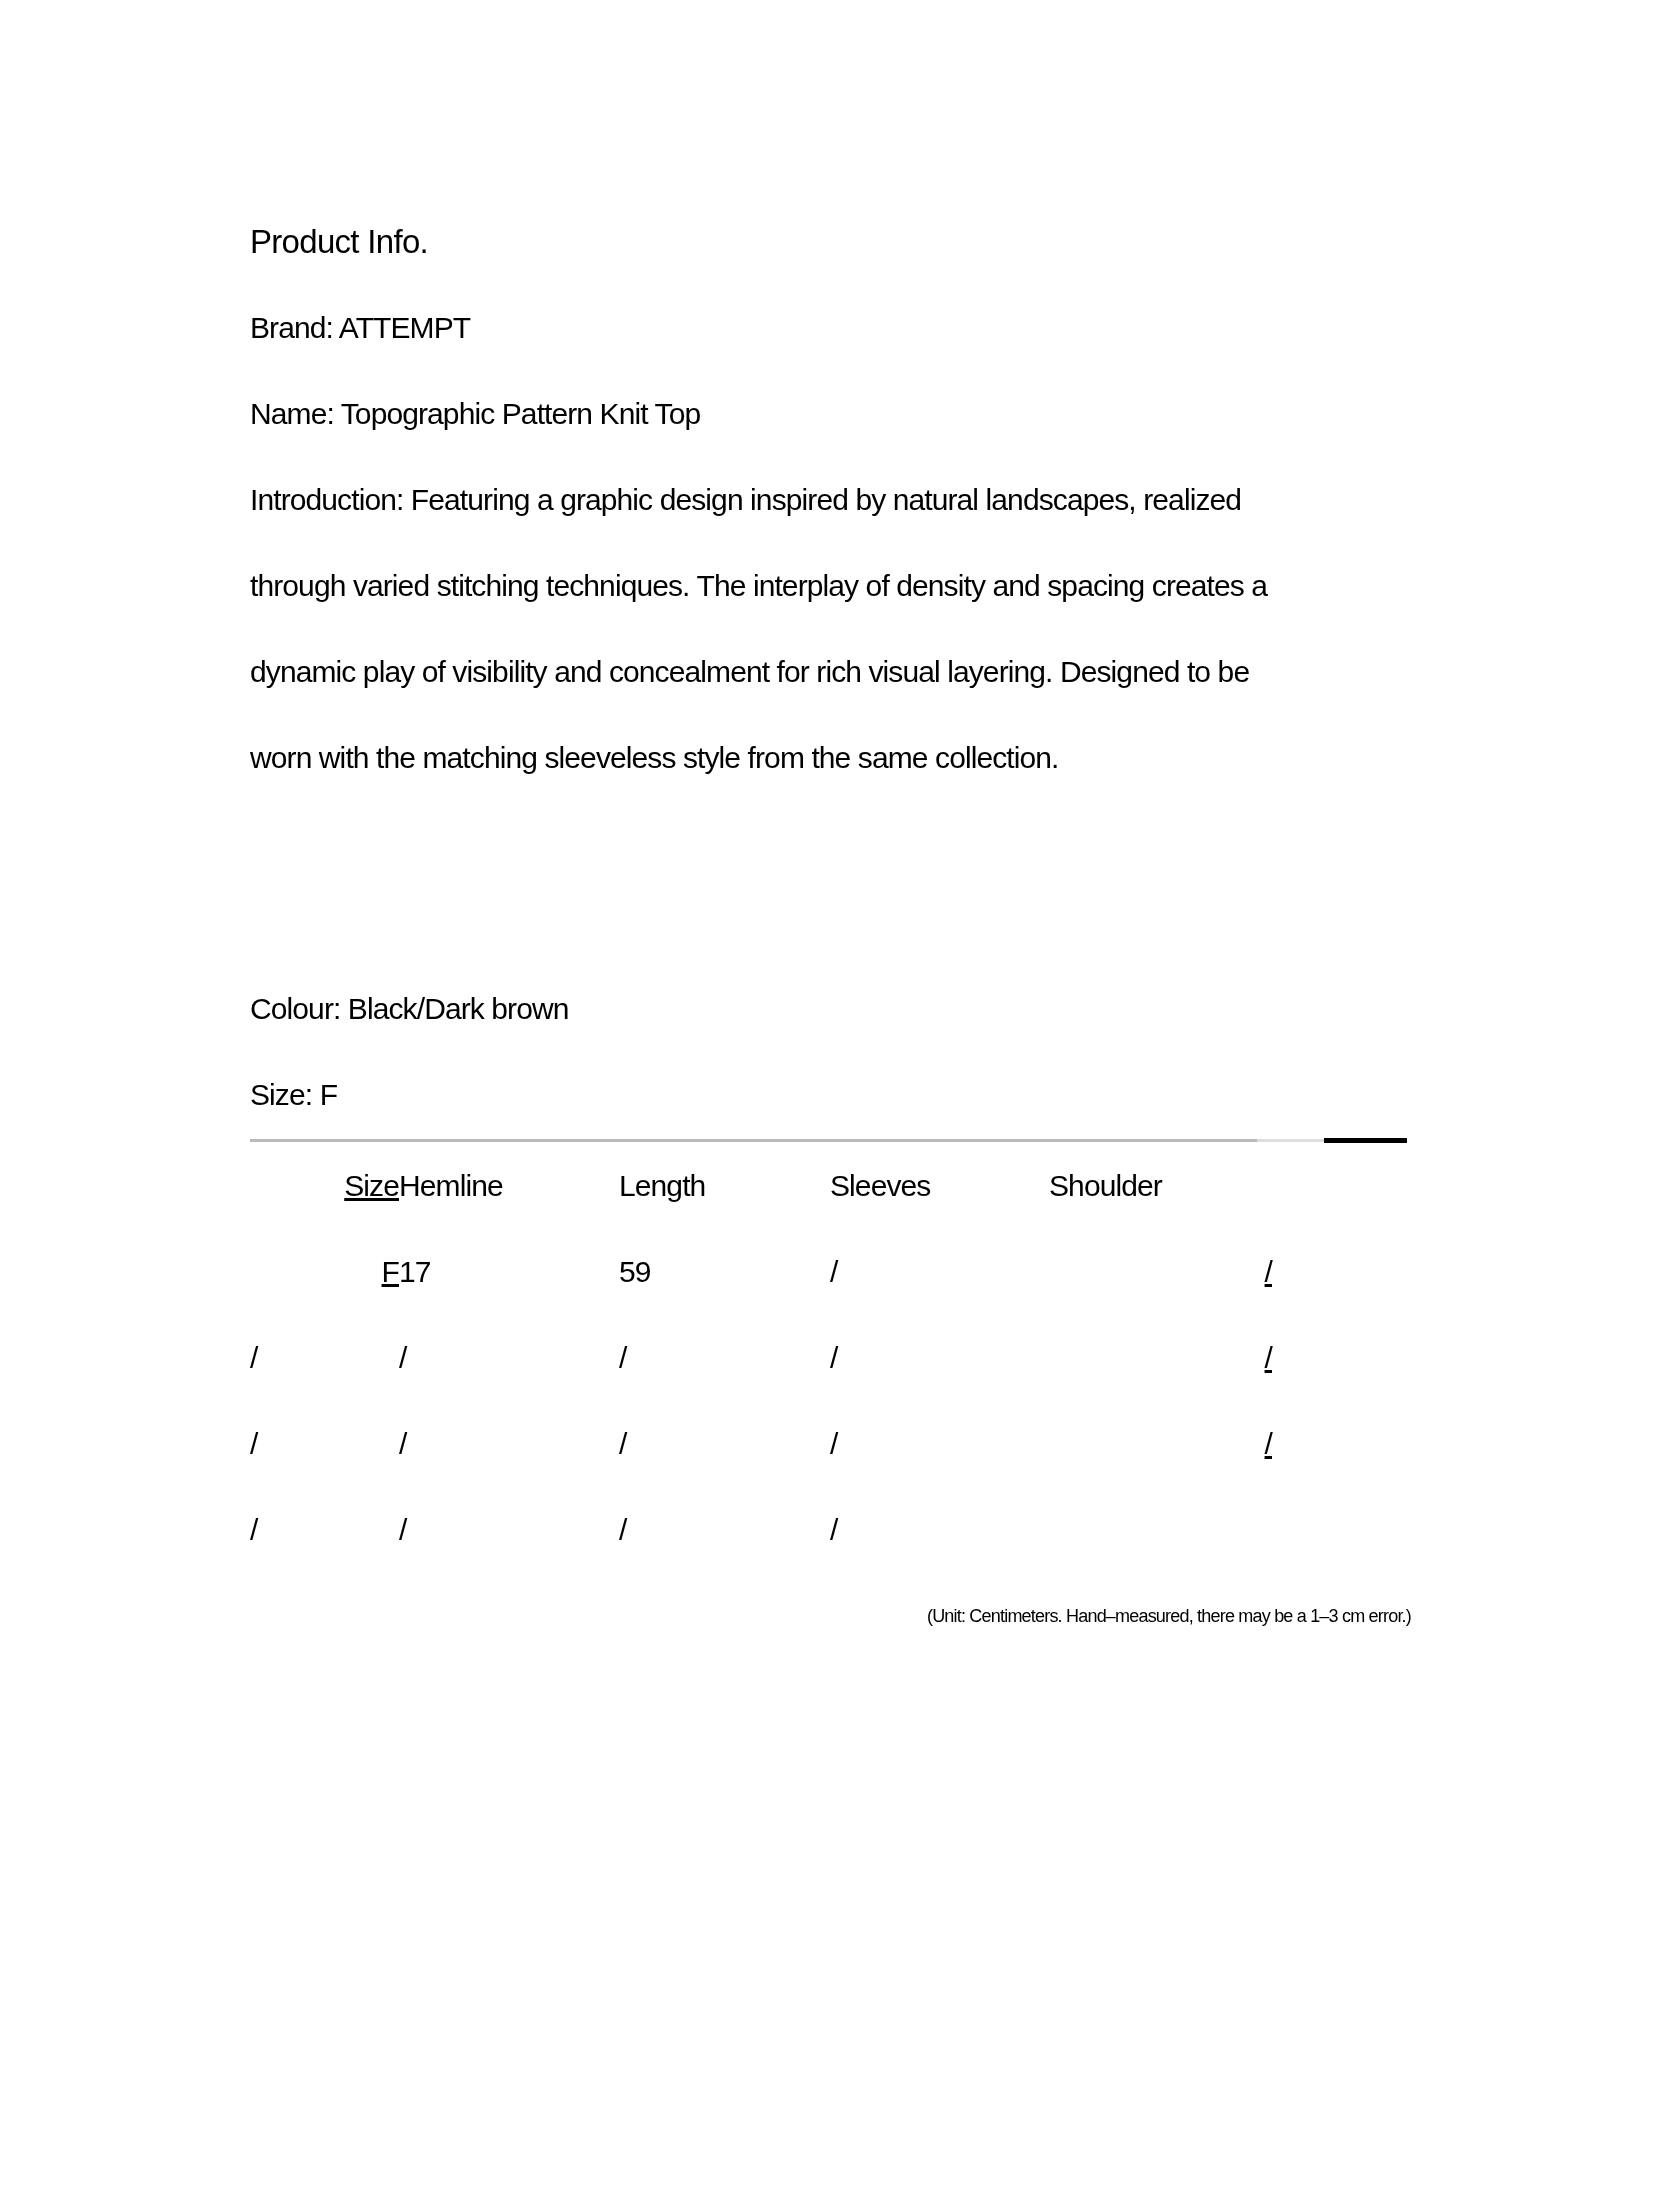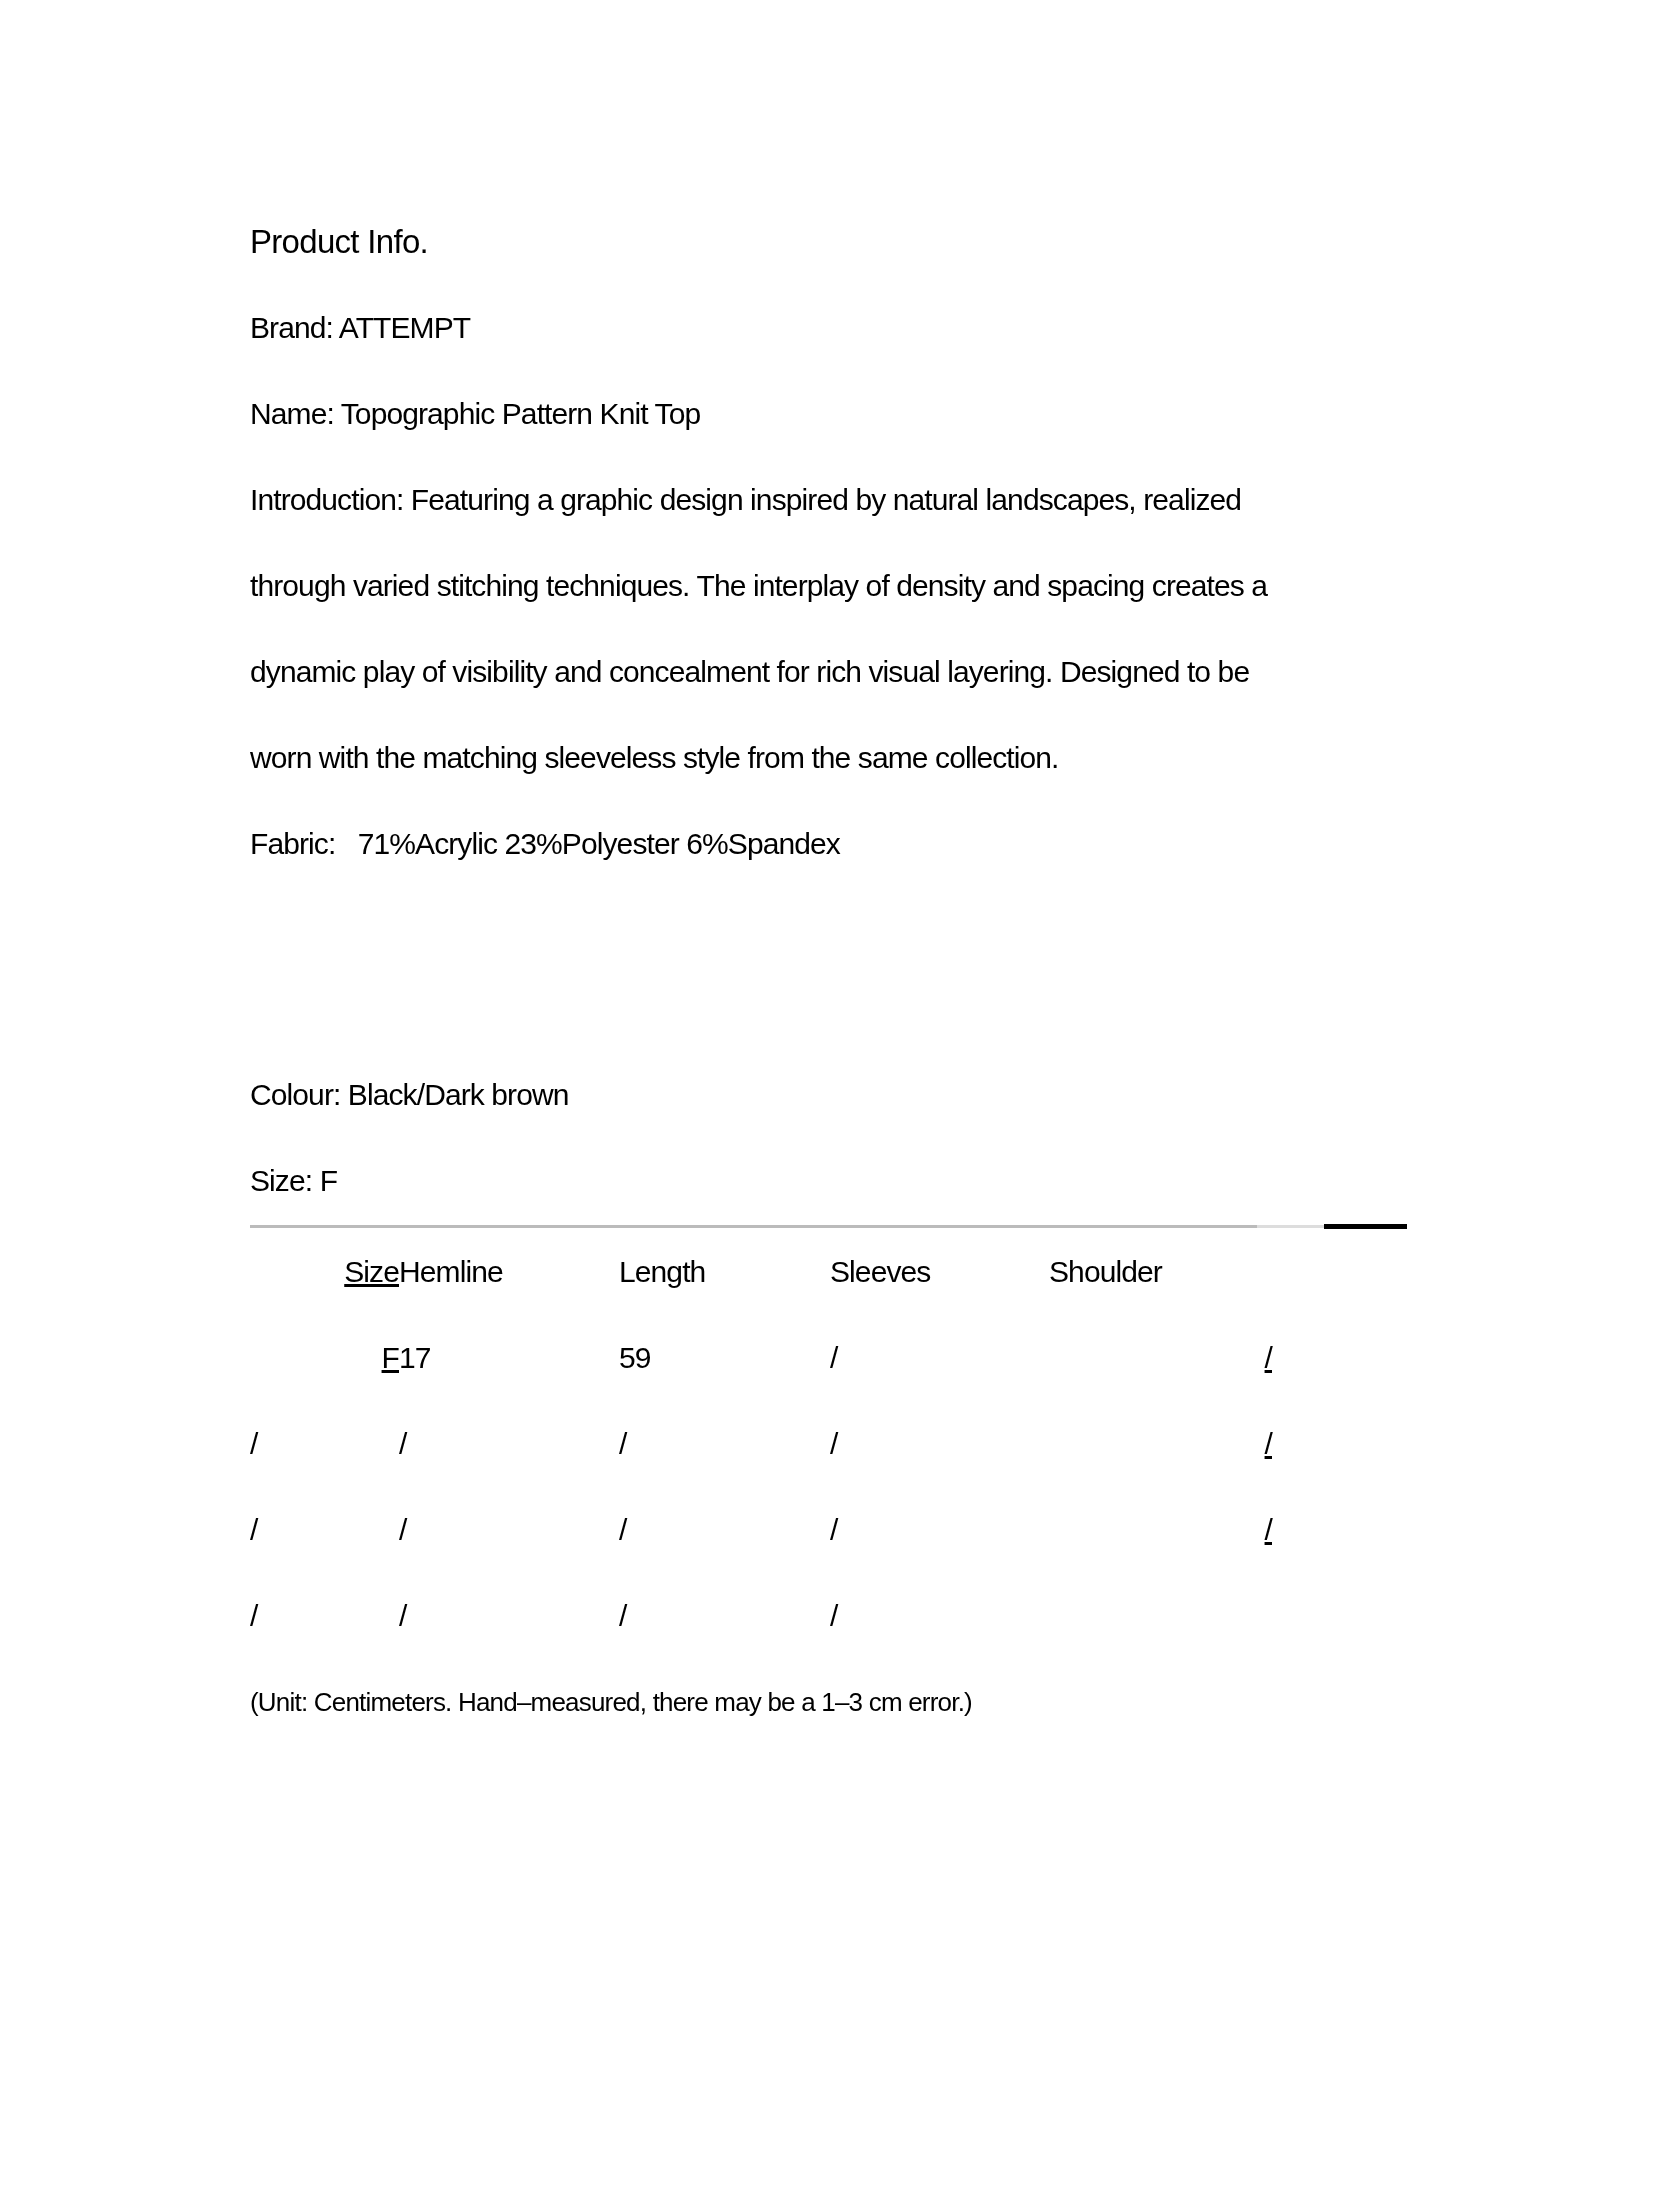--- a/index.html
+++ b/index.html
@@ -69,40 +69,40 @@
     line-height: 86px;
     letter-spacing: -0.9px;
     text-align: left;
     white-space: pre-wrap;
   }
   .size-table .cell.first {
     text-align: right;
     text-decoration: underline;
   }
   .unit-note {
-    font-size: 26px;
+    font-size: 18px;
     line-height: 86px;
     letter-spacing: -0.8px;
     white-space: pre-wrap;
+    text-align: right;
   }
 </style>
 </head>
 <body>
 
 <div class="page">
 
   <div class="doc-title">Product Info.</div>
 
   <div class="doc-line">Brand: ATTEMPT</div>
   <div class="doc-line">Name: Topographic Pattern Knit Top</div>
   <div class="doc-line">Introduction: Featuring a graphic design inspired by natural landscapes, realized</div>
   <div class="doc-line">through varied stitching techniques. The interplay of density and spacing creates a</div>
   <div class="doc-line">dynamic play of visibility and concealment for rich visual layering. Designed to be</div>
   <div class="doc-line">worn with the matching sleeveless style from the same collection.</div>
-  <div class="doc-line">Fabric:   71%Acrylic 23%Polyester 6%Spandex</div>
 
   <div class="doc-line colour-line">Colour: Black/Dark brown</div>
   <div class="doc-line">Size: F</div>
 
   <div class="divider">
     <span class="track"></span>
     <span class="track-light"></span>
     <span class="thumb"></span>
   </div>
 

